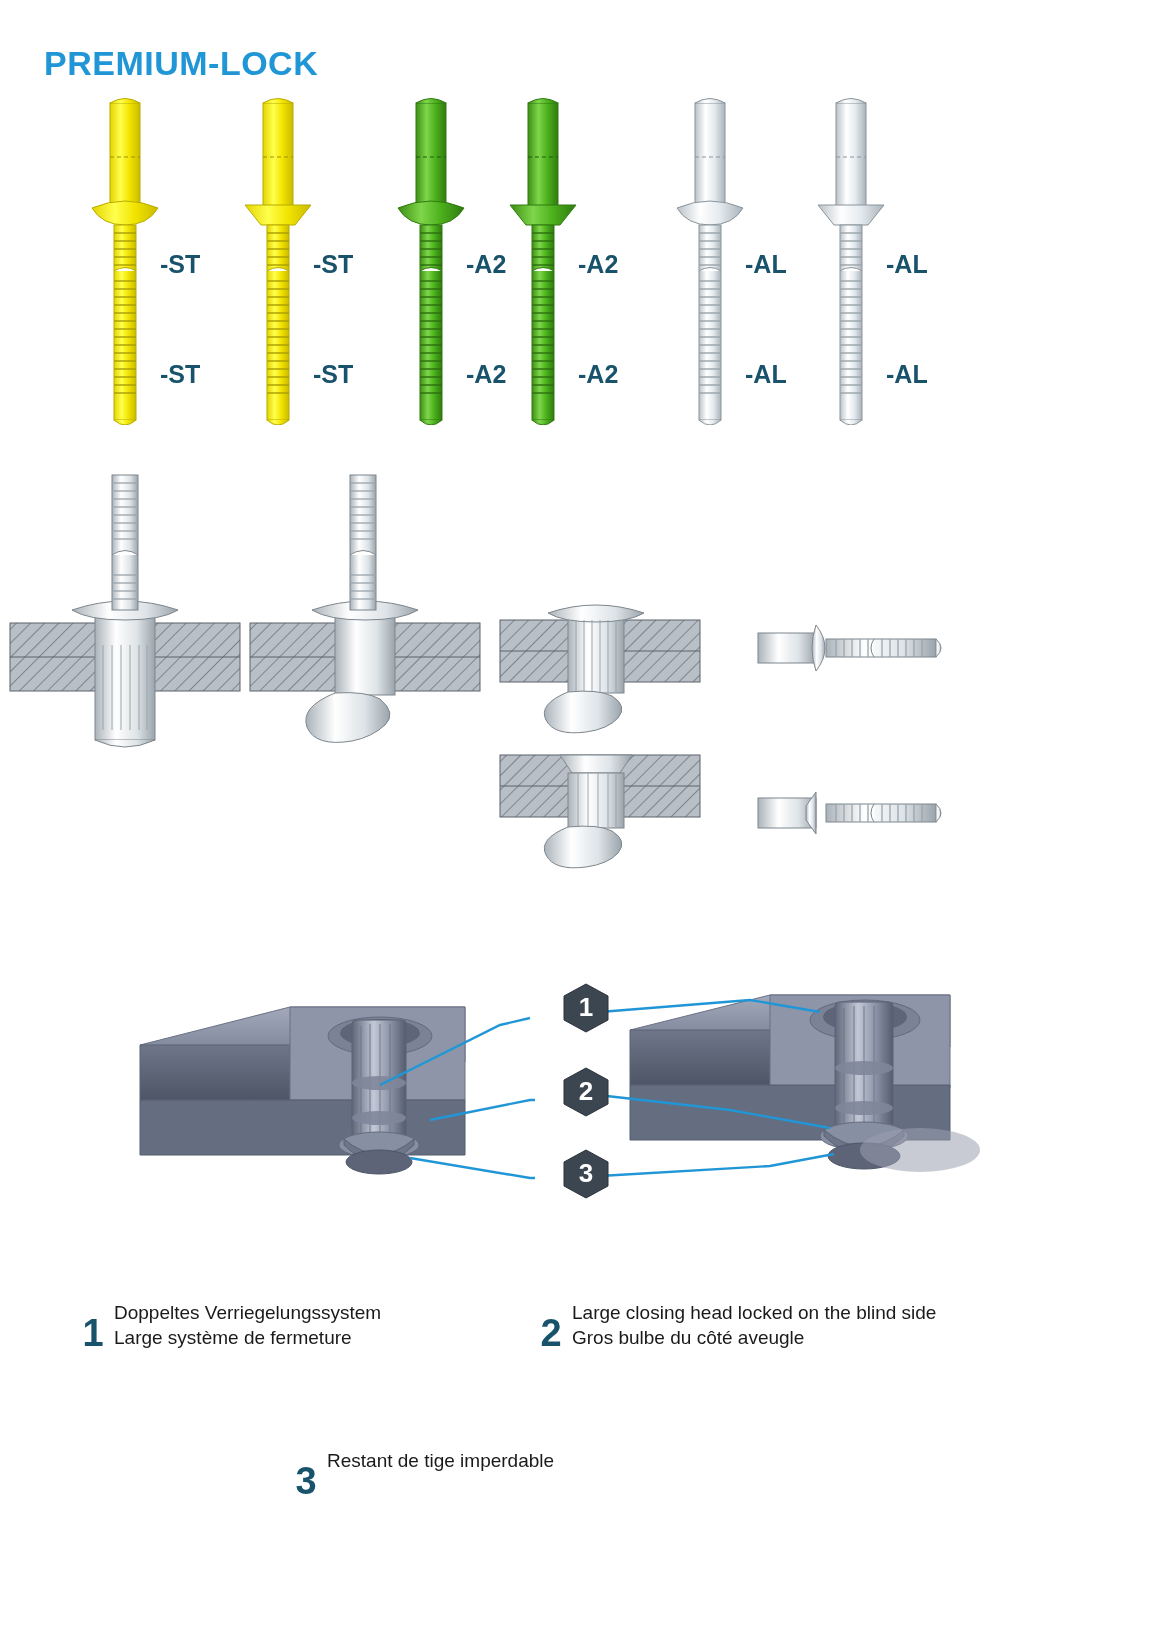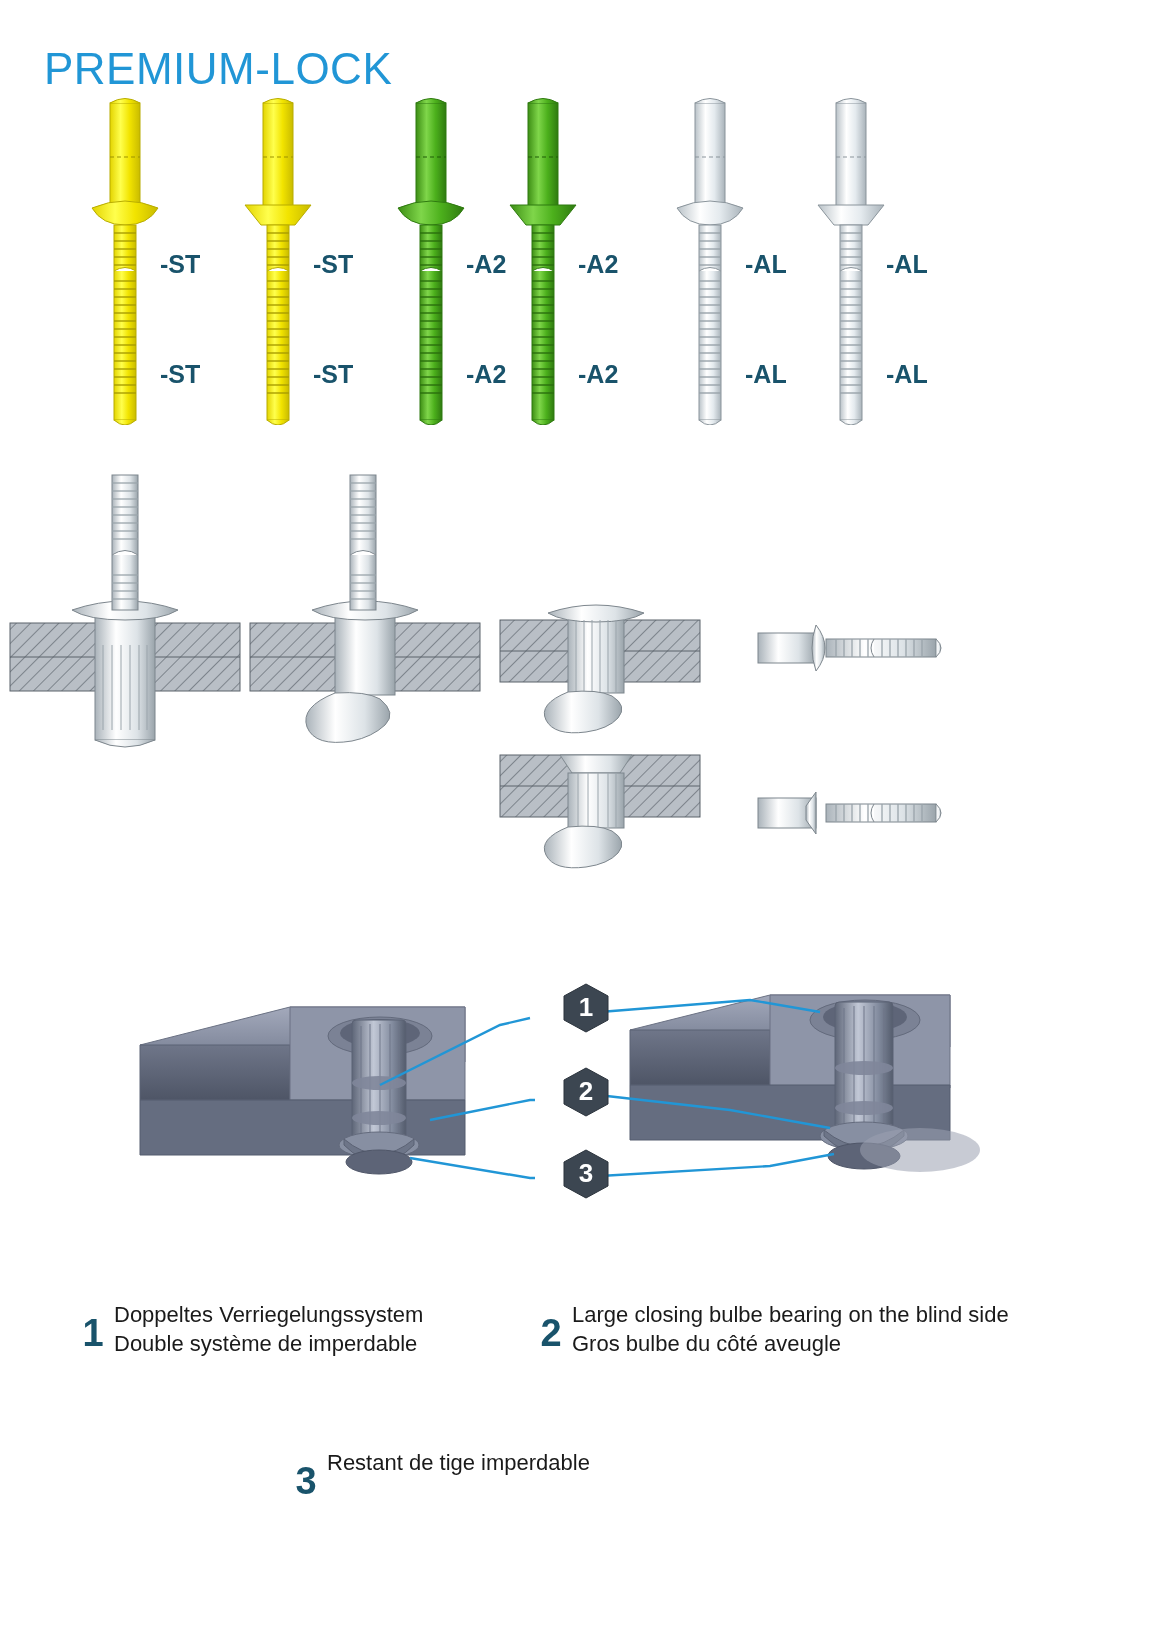--- a/index.html
+++ b/index.html
@@ -9,21 +9,21 @@
     font-family:"Liberation Sans", sans-serif;
     position:relative;
     overflow:hidden;
     color:#1a1a1a;
   }
   .page{position:absolute;inset:0;}
 
   
   .title{
     position:absolute;left:44px;top:44px;
-    font-size:44px;font-weight:normal;
+    font-size:34px;font-weight:bold;
     color:#2196d6;letter-spacing:.5px;
   }
 
   
   .rivet-row{position:absolute;left:0;top:95px;width:996px;height:330px;}
   .rivet{position:absolute;top:0;width:120px;height:330px;}
   .rivet .lbl{
     position:absolute;font-size:25px;font-weight:bold;color:#19536b;
     white-space:nowrap;left:70px;
   }
@@ -39,21 +39,21 @@
   }
 
   
   .legend{position:absolute;left:0;top:1300px;width:1160px;}
   .legend-item{position:absolute;display:flex;align-items:flex-start;}
   .legend-num{
     font-size:38px;font-weight:bold;color:#19536b;
     width:42px;text-align:center;line-height:1.05;
     padding-top:14px;
   }
-  .legend-lines{font-size:22px;line-height:1.33;color:#1a1a1a;}
+  .legend-lines{font-size:19px;line-height:1.33;color:#1a1a1a;}
   .legend-lines div{white-space:nowrap;}
 
   #item1{left:72px;top:0;}
   #item2{left:530px;top:0;}
   #item3{left:285px;top:148px;}
 </style>
 </head>
 <body>
 
 <div class="page">
@@ -549,28 +549,28 @@
       </g>
     </svg>
   </div>
 
   <div class="legend">
 
     <div class="legend-item" id="item1">
       <div class="legend-num">1</div>
       <div class="legend-lines">
         <div>Doppeltes Verriegelungssystem</div>
-        <div>Double système de imperdable</div>
+        <div>Large système de fermeture</div>
       </div>
     </div>
 
     <div class="legend-item" id="item2">
       <div class="legend-num">2</div>
       <div class="legend-lines">
-        <div>Large closing bulbe bearing on the blind side</div>
+        <div>Large closing head locked on the blind side</div>
         <div>Gros bulbe du côté aveugle</div>
       </div>
     </div>
 
     <div class="legend-item" id="item3">
       <div class="legend-num">3</div>
       <div class="legend-lines">
         <div>Restant de tige imperdable</div>
       </div>
     </div>

